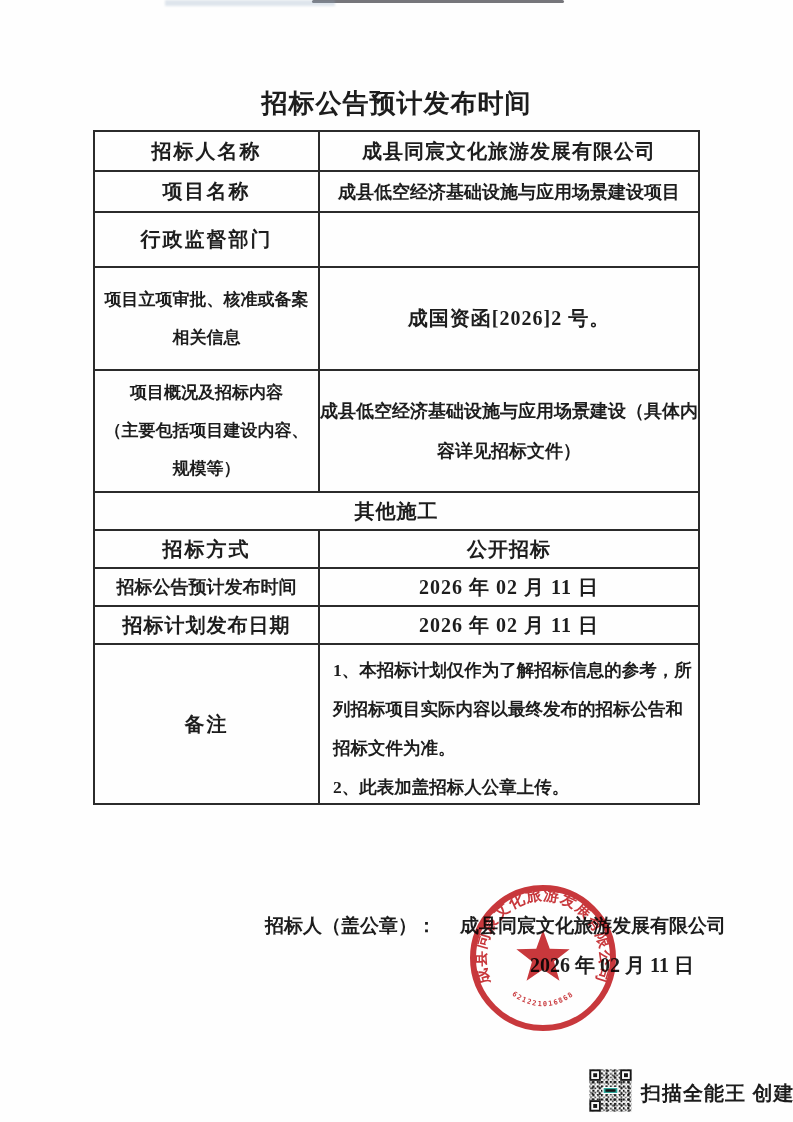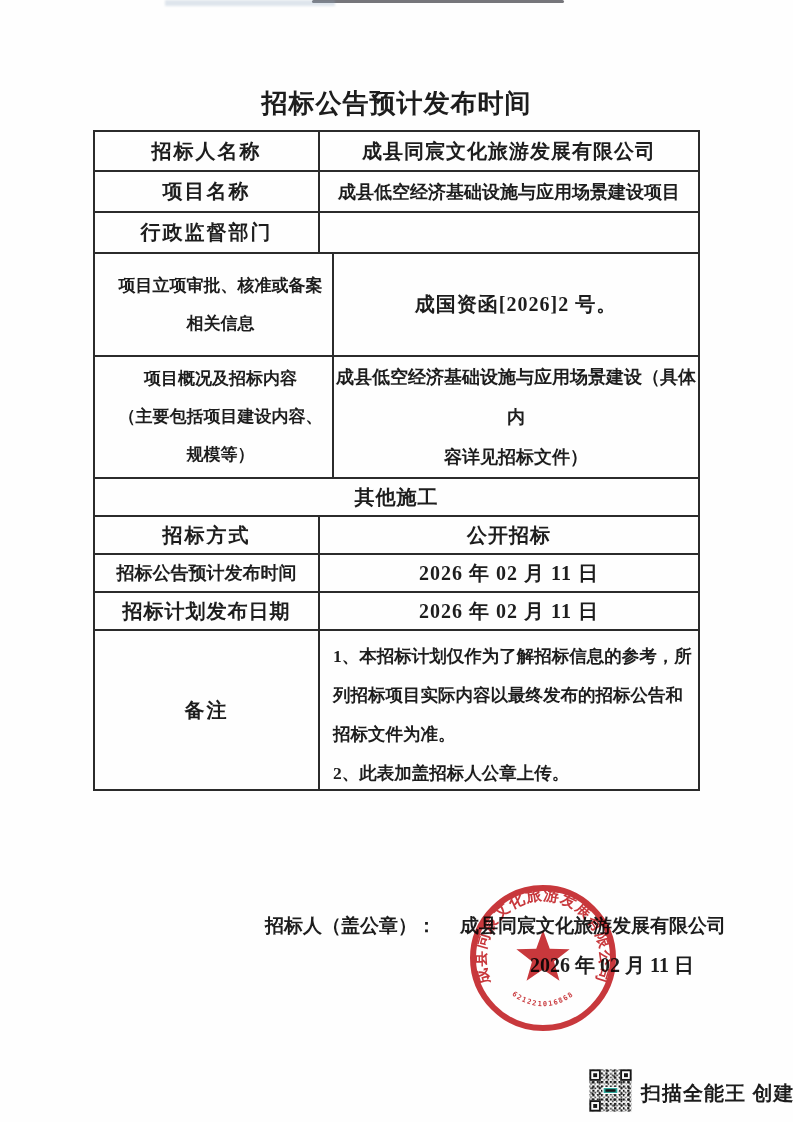--- a/index.html
+++ b/index.html
@@ -23,27 +23,27 @@
   
   .table{
     position:absolute;left:93px;top:130px;width:607px;
     box-sizing:border-box;border:2px solid #2b2b2b;
   }
   .tr{display:flex;box-sizing:border-box;border-bottom:2px solid #2b2b2b;}
   .tr:last-child{border-bottom:none;}
   .td{box-sizing:border-box;display:flex;flex-direction:column;justify-content:center;align-items:center;}
   .td.label{width:225px;border-right:2px solid #2b2b2b;font-weight:700;text-align:center;}
   .td.value{flex:1;font-weight:700;text-align:center;}
-  .r0{height:40px}.r1{height:41px}.r2{height:41px}.r3{height:103px}.r4{height:122px}
+  .r0{height:40px}.r1{height:41px}.r2{height:55px}.r3{height:103px}.r4{height:122px}
   .r5,.r6,.r7,.r8,.r9,.r10{height:38px}
   .r11{height:158px}
   .fs21{font-size:20px;letter-spacing:2px;align-items:center;}
   .fs20{font-size:20px;letter-spacing:1px;}
   .fs18{font-size:18px;letter-spacing:0;}
-  .fs17{font-size:17px;letter-spacing:0;margin-left:14px;}
+  .fs17{font-size:17px;letter-spacing:0;}
   .lh38 div{line-height:38px;}
   .lh40 div{line-height:40px;}
   .remark-value{align-items:flex-start;justify-content:flex-start;padding:6px 6px 0 13px;text-align:left;font-weight:700;font-size:17.5px;}
   .remark-value div{line-height:39px;white-space:nowrap;text-align:center;}
   
   .sig-line{position:absolute;left:265px;top:913px;font-size:19px;font-weight:700;white-space:nowrap;}
   .sig-company{margin-left:24px;}
   .sig-date{position:absolute;left:530px;top:952px;font-size:20px;font-weight:700;white-space:nowrap;}
   
   .seal{position:absolute;left:458px;top:873px;width:170px;height:170px;mix-blend-mode:multiply;opacity:.93;}

